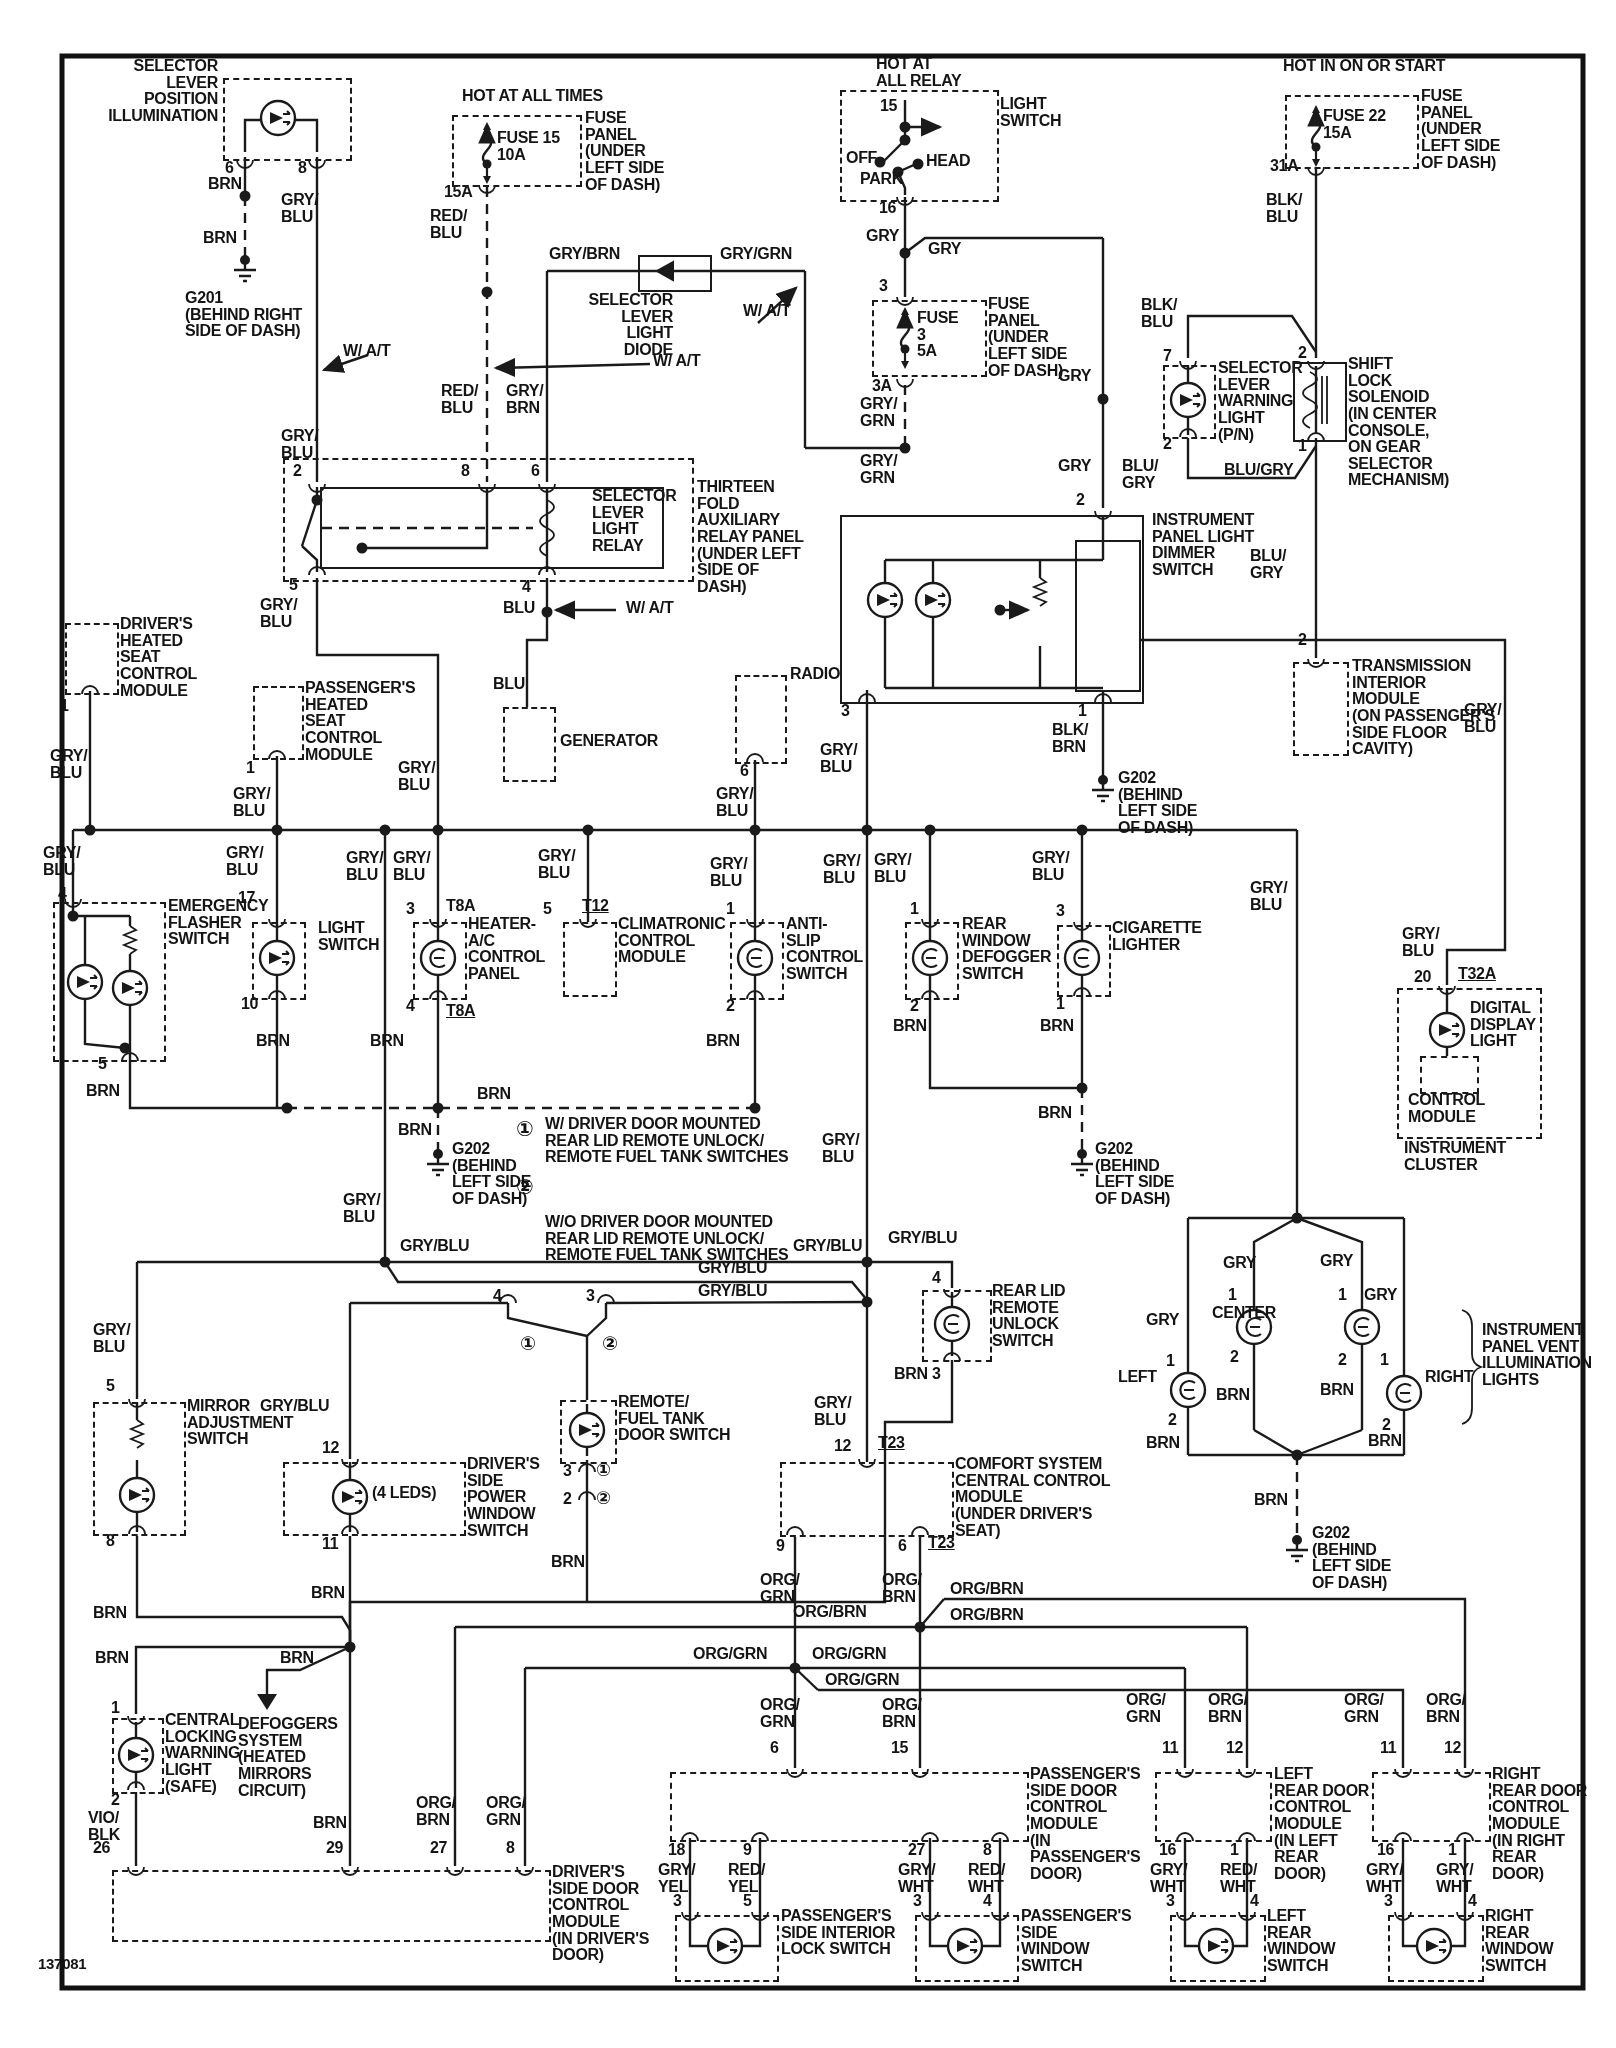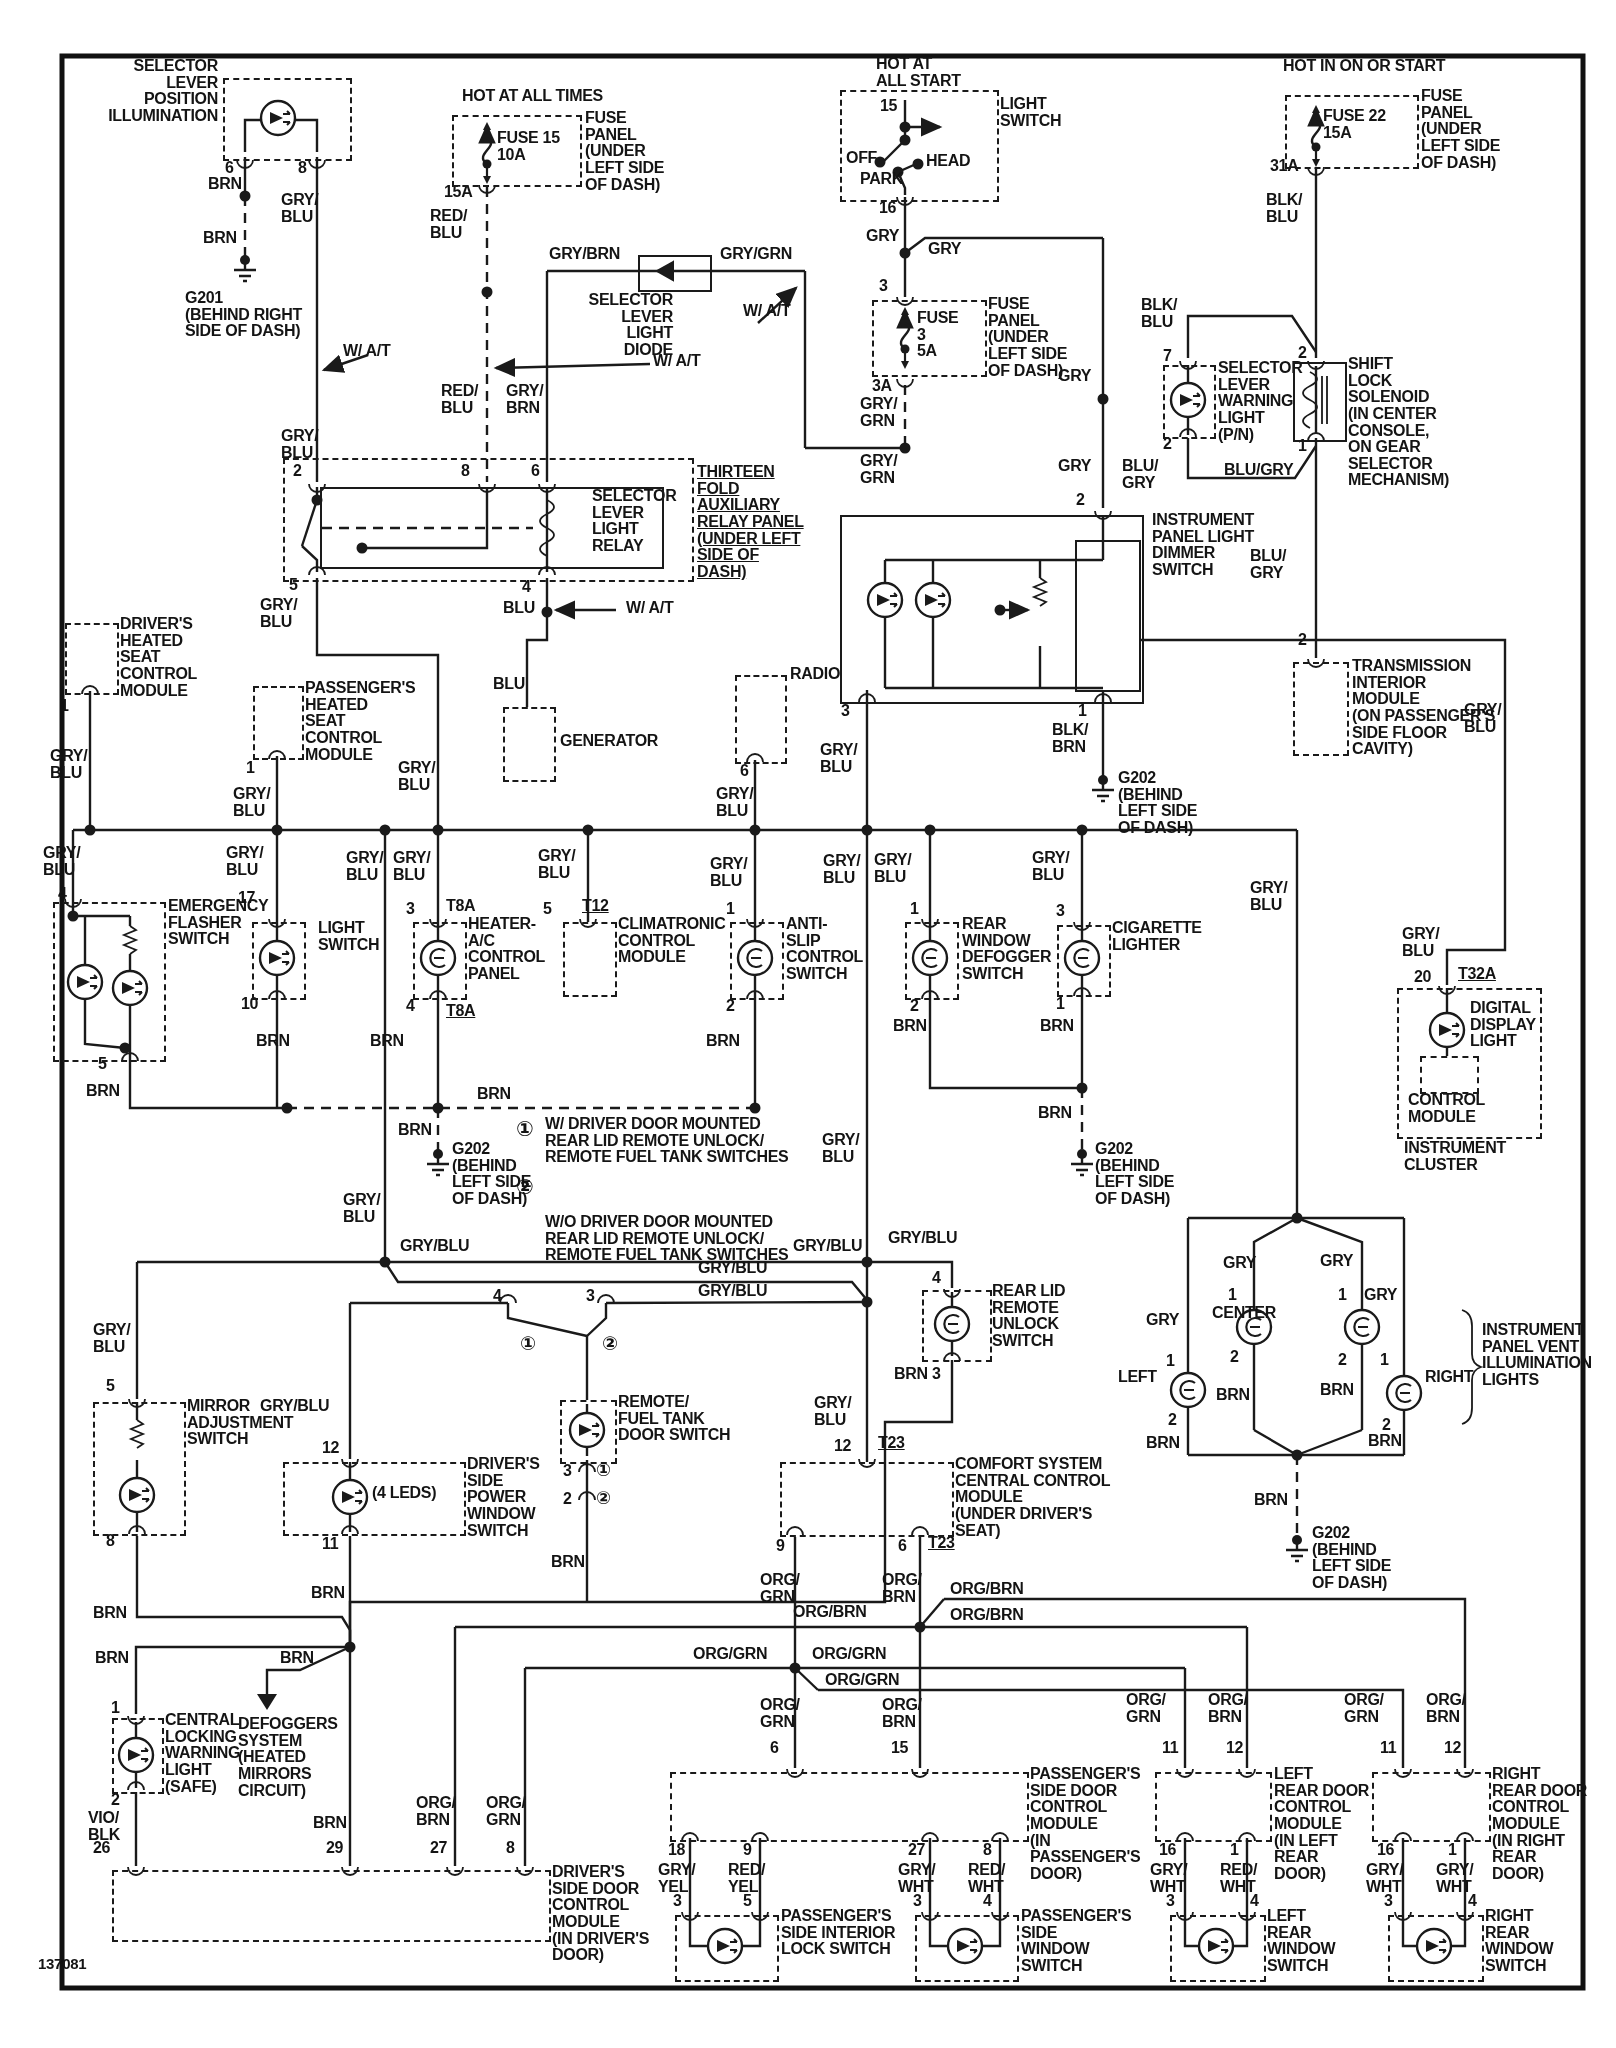--- a/index.html
+++ b/index.html
@@ -516,21 +516,21 @@
 BLU</div>
       <div class="lbl" style="left: 549px; top: 246px;">GRY/BRN</div>
       <div class="lbl" style="left: 720px; top: 246px;">GRY/GRN</div>
       <div class="lbl r" style="left: 673px; top: 292px;">SELECTOR
 LEVER
 LIGHT
 DIODE</div>
       <div class="lbl" style="left: 743px; top: 303px;">W/ A/T</div>
       <div class="lbl" style="left: 653px; top: 353px;">W/ A/T</div>
       <div class="lbl" style="left: 876px; top: 56px;">HOT AT
-ALL START</div>
+ALL RELAY</div>
       <div class="lbl" style="left: 880px; top: 98px;">15</div>
       <div class="lbl" style="left: 1000px; top: 96px;">LIGHT
 SWITCH</div>
       <div class="lbl" style="left: 846px; top: 150px;">OFF</div>
       <div class="lbl" style="left: 860px; top: 171px;">PARK</div>
       <div class="lbl" style="left: 926px; top: 153px;">HEAD</div>
       <div class="lbl" style="left: 879px; top: 200px;">16</div>
       <div class="lbl" style="left: 866px; top: 228px;">GRY</div>
       <div class="lbl" style="left: 928px; top: 241px;">GRY</div>
       <div class="lbl" style="left: 879px; top: 278px;">3</div>
@@ -621,21 +621,21 @@
 CLUSTER</div>
       <div class="lbl" style="left: 293px; top: 463px;">2</div>
       <div class="lbl" style="left: 461px; top: 463px;">8</div>
       <div class="lbl" style="left: 531px; top: 463px;">6</div>
       <div class="lbl" style="left: 289px; top: 577px;">5</div>
       <div class="lbl" style="left: 522px; top: 579px;">4</div>
       <div class="lbl" style="left: 592px; top: 488px;">SELECTOR
 LEVER
 LIGHT
 RELAY</div>
-      <div class="lbl" style="left: 697px; top: 464px; text-decoration: underline;">THIRTEEN
+      <div class="lbl" style="left: 697px; top: 479px;">THIRTEEN
 FOLD
 AUXILIARY
 RELAY PANEL
 (UNDER LEFT
 SIDE OF
 DASH)</div>
       <div class="lbl" style="left: 260px; top: 597px;">GRY/
 BLU</div>
       <div class="lbl" style="left: 503px; top: 600px;">BLU</div>
       <div class="lbl" style="left: 626px; top: 600px;">W/ A/T</div>

